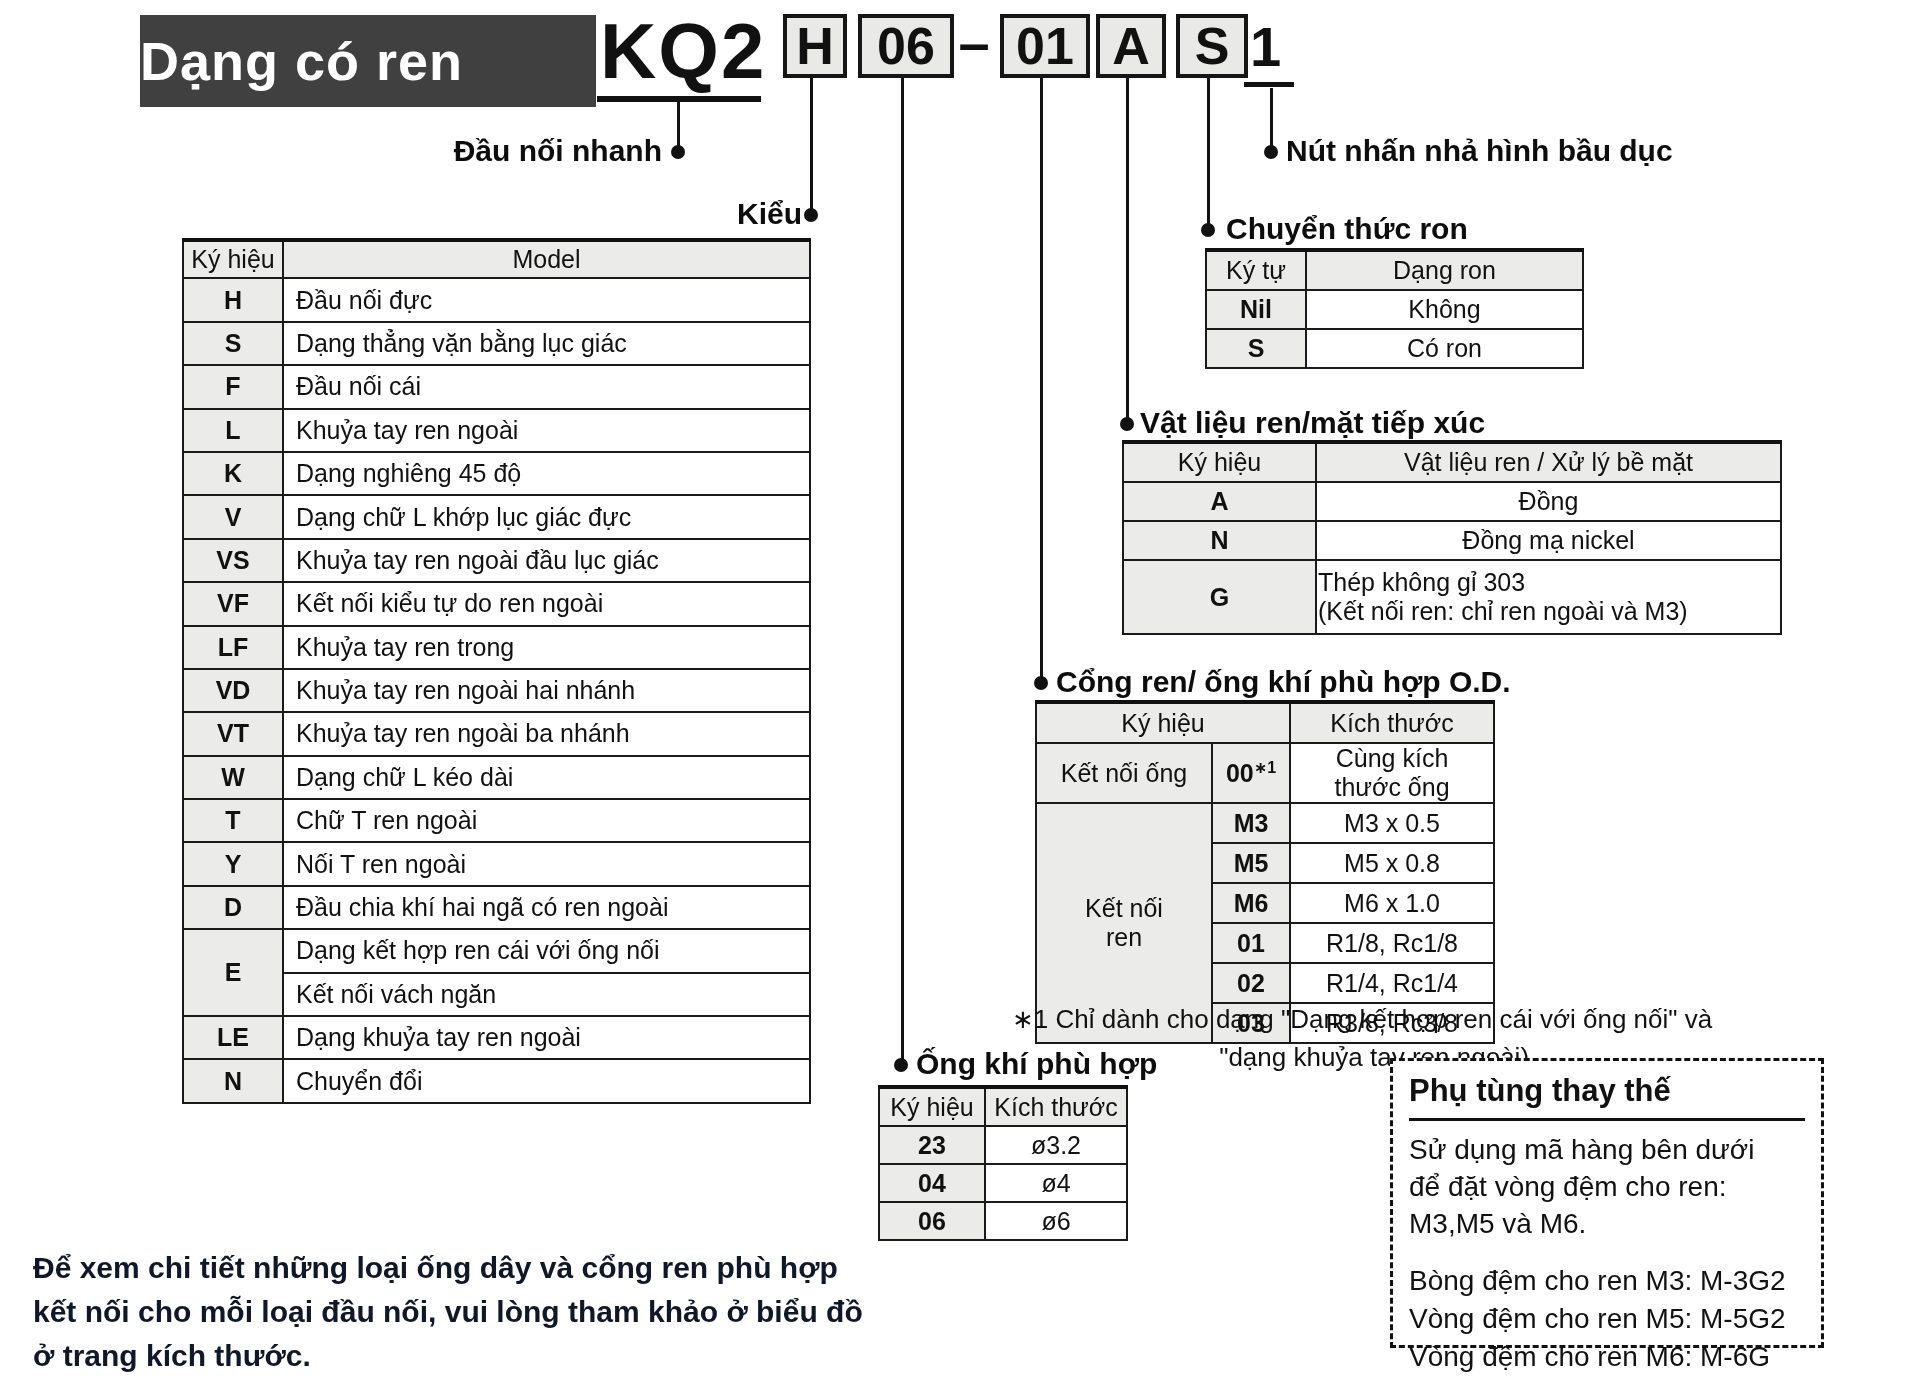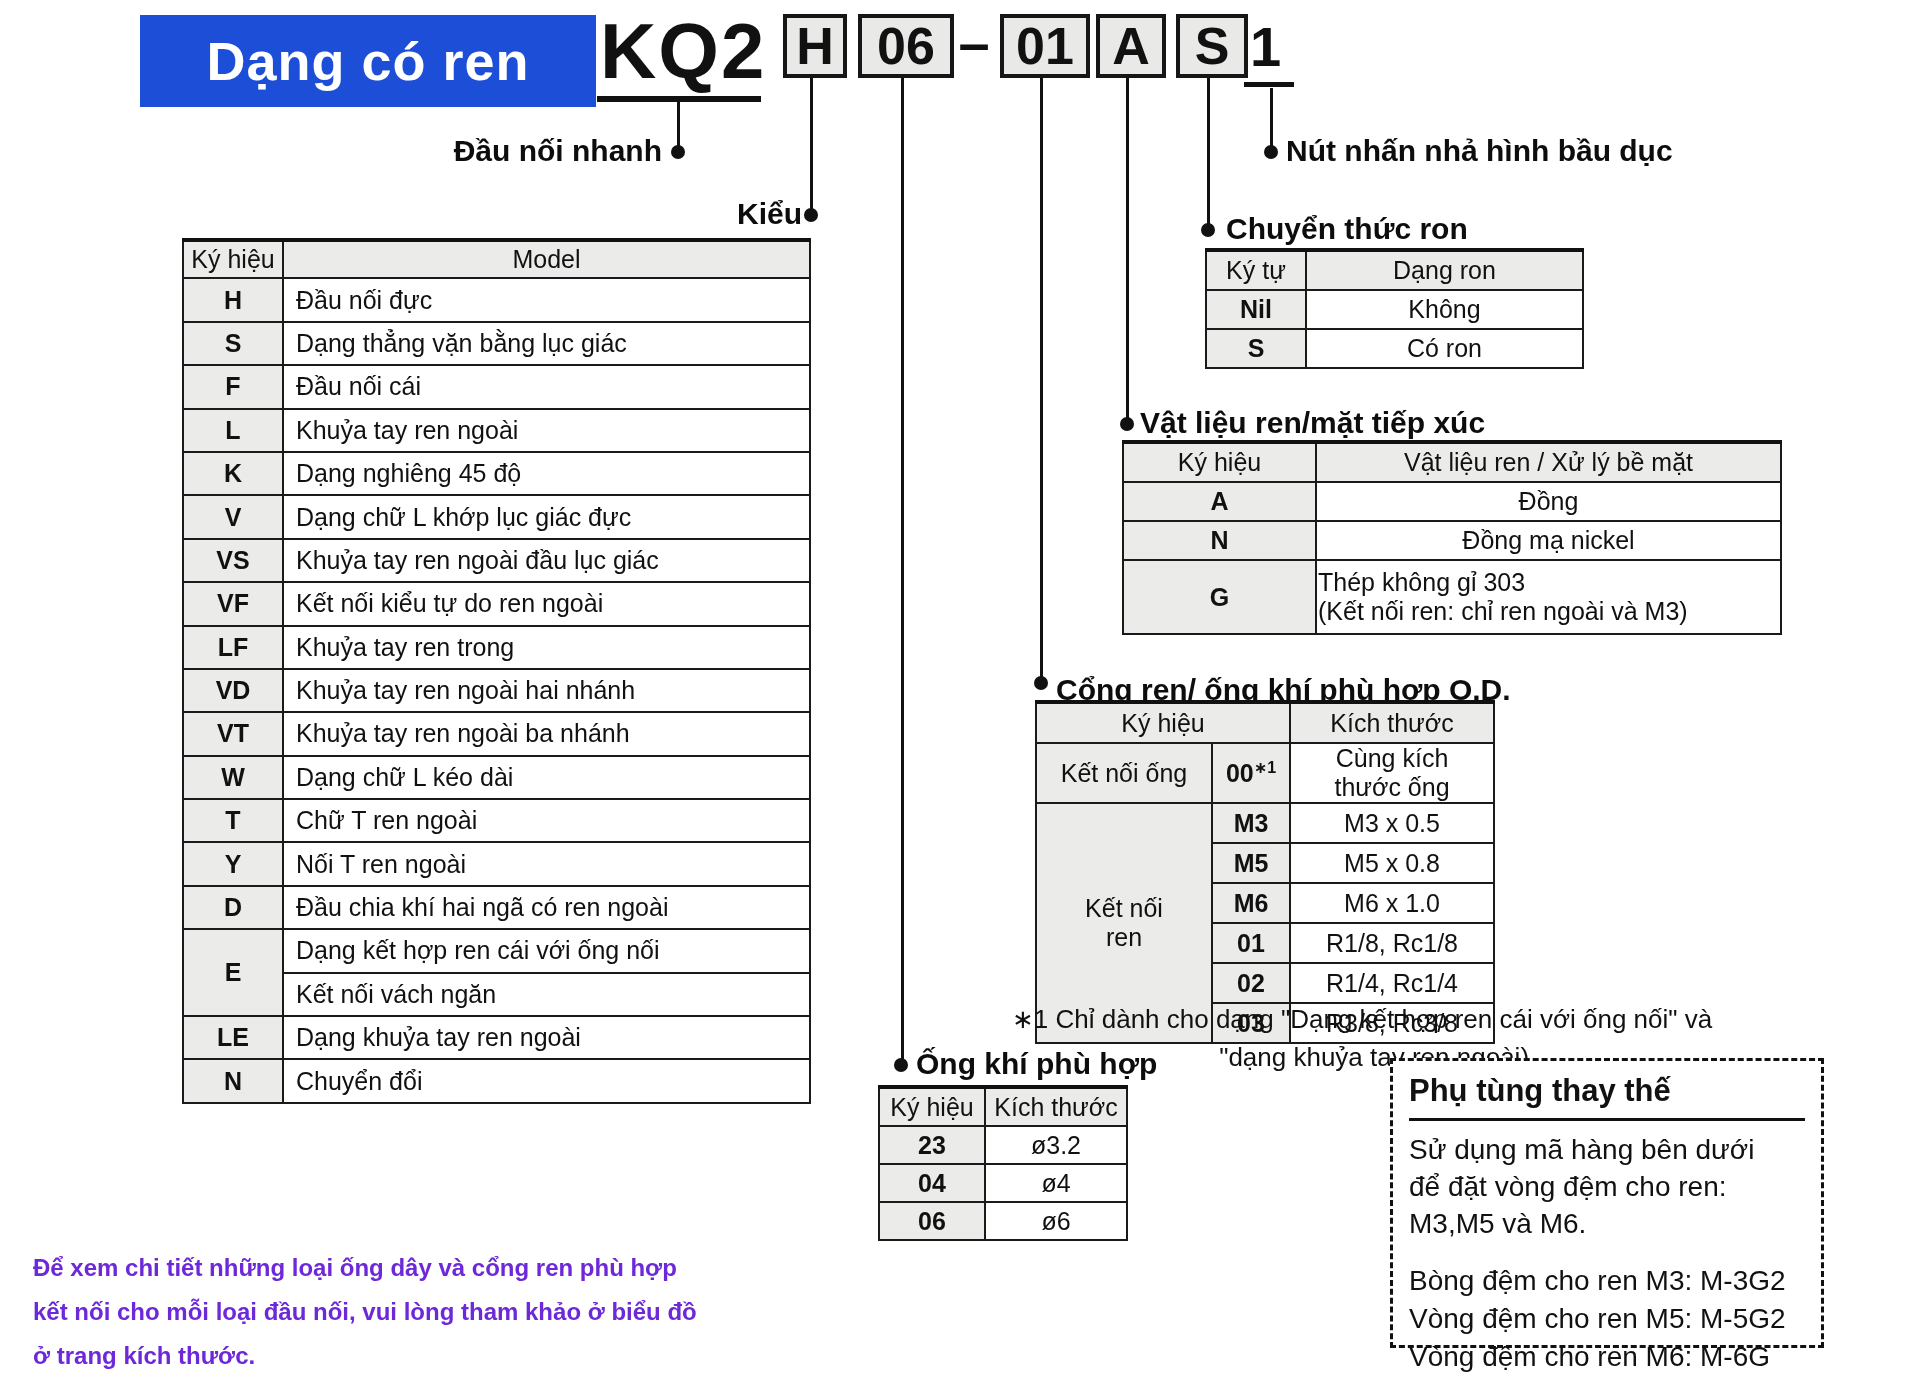--- a/index.html
+++ b/index.html
@@ -4,22 +4,22 @@
 <style>
   html,body{margin:0;padding:0;background:#fff;}
   .canvas{
     position:relative;width:1920px;height:1385px;background:#ffffff;
     font-family:"Liberation Sans","DejaVu Sans",sans-serif;color:#111;
     overflow:hidden;
   }
   .abs{position:absolute;}
   
   .cat-box{
-    left:140px;top:15px;width:456px;height:92px;background:#1d4ed8;
-    display:flex;align-items:center;justify-content:center;
+    left:140px;top:15px;width:456px;height:92px;background:#404040;
+    display:flex;align-items:center;
   }
   .cat-box span{color:#fff;font-size:54px;font-weight:bold;letter-spacing:1px;}
   .series{left:600px;top:6px;font-size:78px;font-weight:bold;letter-spacing:2px;}
   .series-underline{left:597px;top:96px;width:164px;height:6px;background:#111;}
   .cbox{
     top:14px;height:56px;border:4px solid #161616;background:#e9e9e7;
     display:flex;align-items:center;justify-content:center;
     font-size:52px;font-weight:bold;line-height:1;
   }
   .cb-body{left:783px;width:56px;}
@@ -46,21 +46,21 @@
   .t-seal td{height:35px;}
   .t-seal td.valc, .t-mat td.valc{text-align:center;}
   .t-mat td{height:35px;}
   .t-port td{height:36px;}
   .t-tube td{height:34px;}
   .small-cell{font-size:20px;text-align:center;padding:0 18px;}
   sup.note{font-size:16px;font-weight:bold;vertical-align:super;}
   .two-line{line-height:29px;text-align:left;}
   
   .footnote{position:absolute;font-size:26px;color:#111;line-height:38px;white-space:nowrap;}
-  .bottom-note{position:absolute;font-size:24px;font-weight:bold;line-height:44px;color:#6d28d9;white-space:nowrap;}
+  .bottom-note{position:absolute;font-size:30px;font-weight:bold;line-height:44px;color:#0f172a;white-space:nowrap;}
   
   .spare-box{
     left:1390px;top:1058px;width:396px;height:262px;
     border:3px dashed #111;padding:12px 16px 10px 16px;background:#fff;
   }
   .spare-title{font-size:31px;font-weight:bold;border-bottom:3px solid #111;padding-bottom:9px;margin-bottom:10px;}
   .spare-desc div{font-size:28px;line-height:37px;}
   .spare-items{margin-top:20px;}
   .spare-items div{font-size:28px;line-height:38px;white-space:nowrap;}
 </style>
@@ -99,21 +99,21 @@
   <div class="bullet" style="left:1034px;top:676px;"></div>
   <div class="bullet" style="left:1120px;top:417px;"></div>
   <div class="bullet" style="left:1201px;top:223px;"></div>
   <div class="bullet" style="left:1264px;top:145px;"></div>
 
   <div class="callout" style="right:1258px;top:134px;">Đầu nối nhanh</div>
   <div class="callout" style="left:1286px;top:134px;">Nút nhấn nhả hình bầu dục</div>
   <div class="callout" style="right:1118px;top:197px;">Kiểu</div>
   <div class="callout" style="left:1226px;top:212px;">Chuyển thức ron</div>
   <div class="callout" style="left:1140px;top:406px;">Vật liệu ren/mặt tiếp xúc</div>
-  <div class="callout" style="left:1056px;top:665px;margin-top:8px;">Cổng ren/ ống khí phù hợp O.D.</div>
+  <div class="callout" style="left:1056px;top:665px;">Cổng ren/ ống khí phù hợp O.D.</div>
   <div class="callout" style="left:916px;top:1047px;">Ống khí phù hợp</div>
 
   <table class="t t-body abs" style="left:182px;top:238px;width:627px;">
     <colgroup>
         <col style="width:100px;">
         <col style="width:527px;">
       </colgroup>
     <tbody>
         <tr>
       <td class="hdr">Ký hiệu</td>

